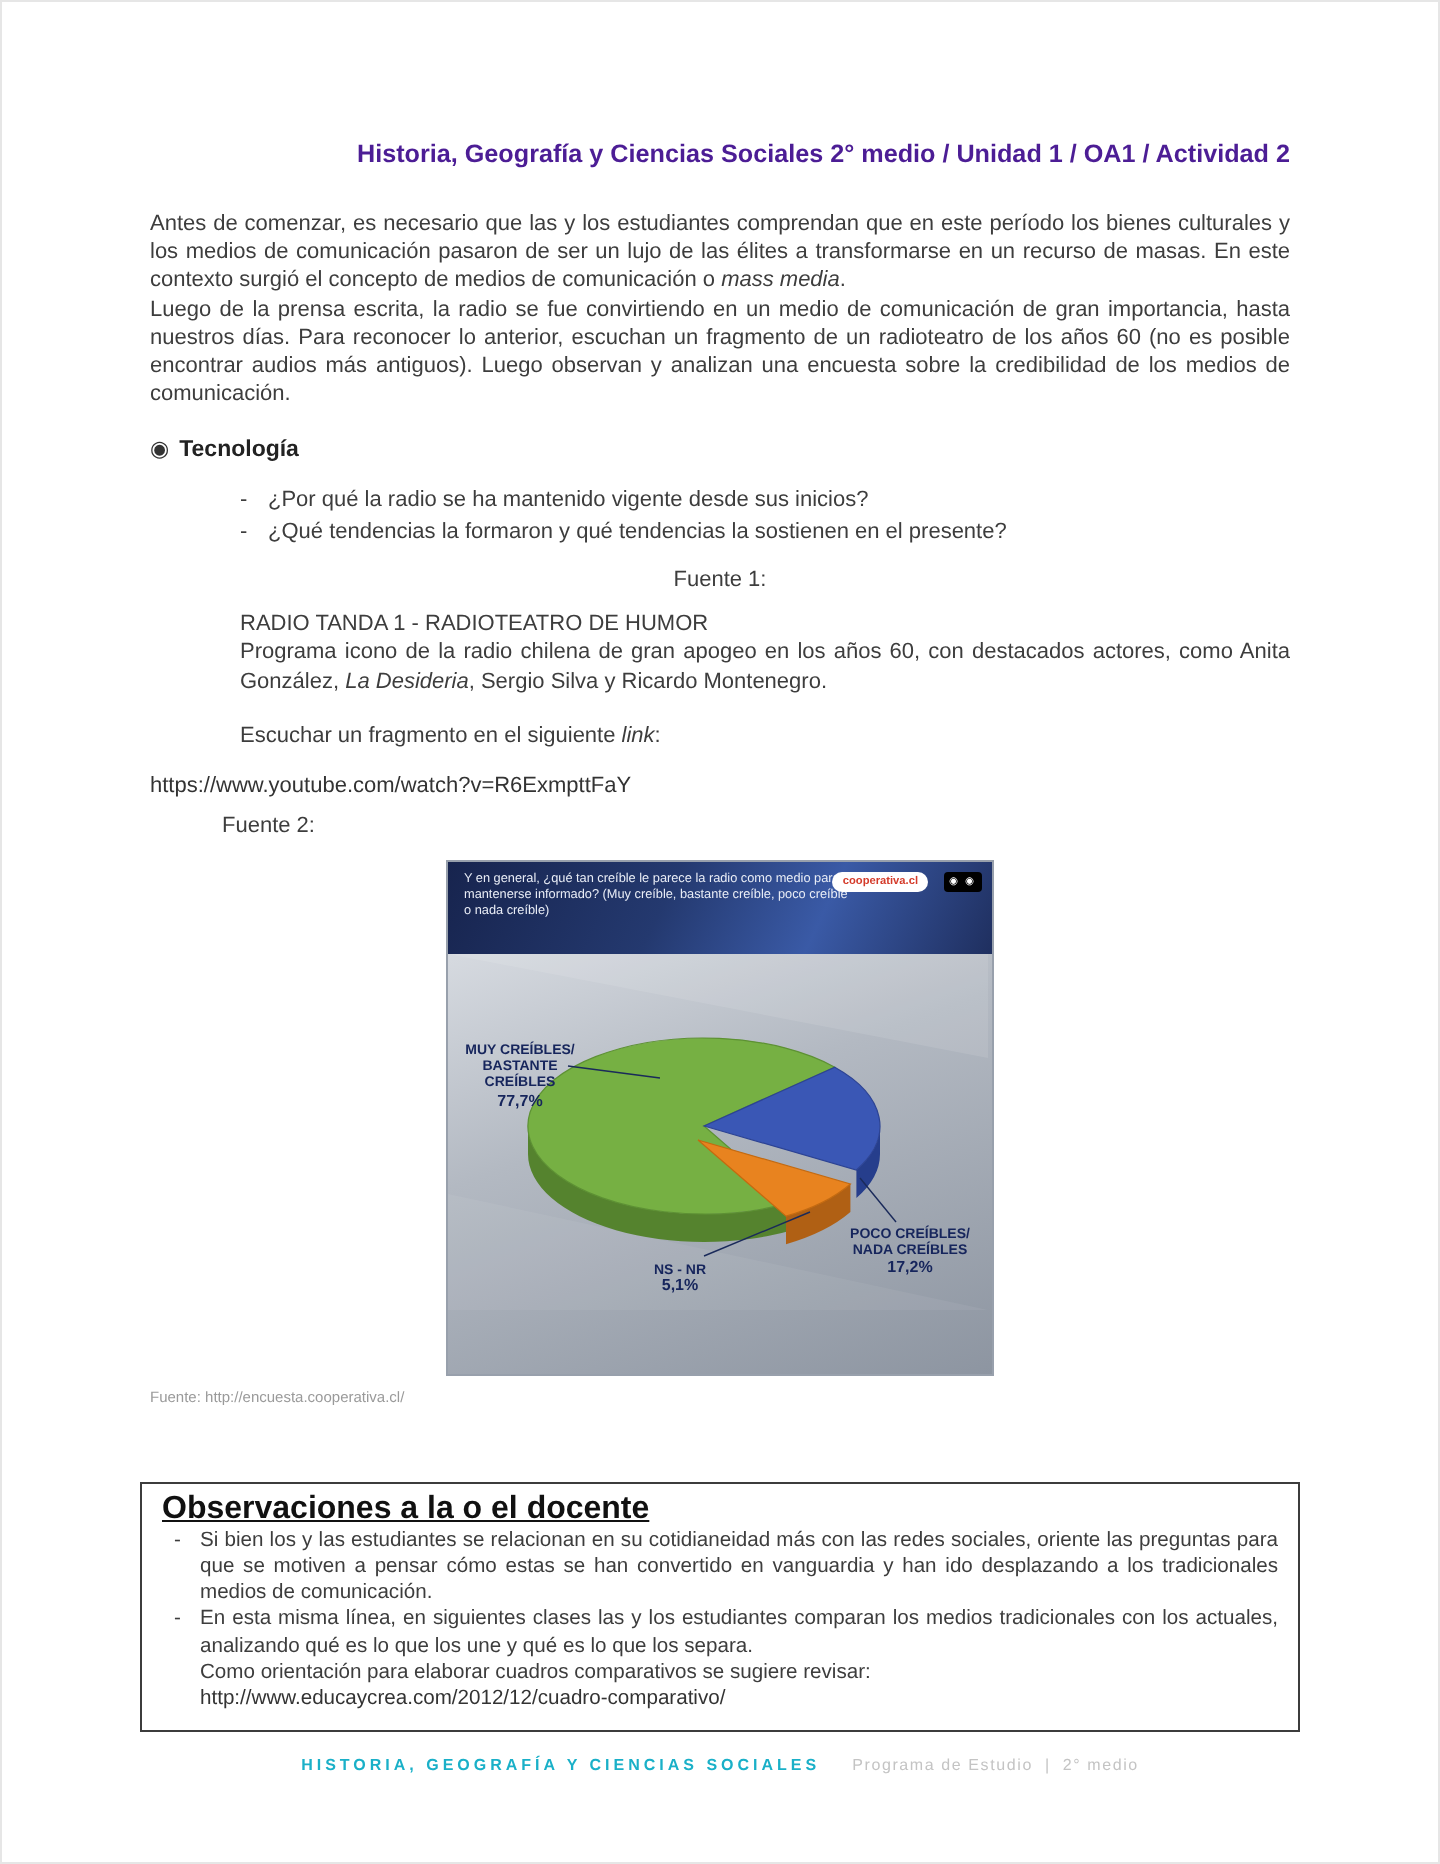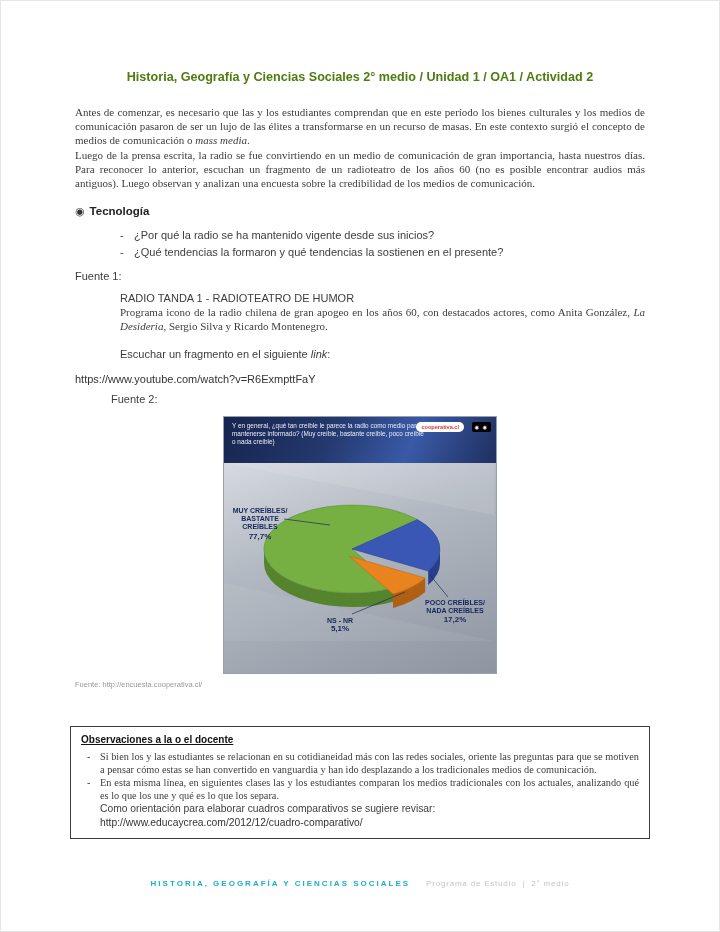--- a/index.html
+++ b/index.html
@@ -7,33 +7,33 @@
     width:720px; height:932px;
     background:#ffffff;
     font-family:"Liberation Sans", sans-serif;
     color:#3d3d3d;
     position:relative;
     box-shadow: inset 0 0 0 1px #e6e6e6;
     overflow:hidden;
   }
   .content { padding:70px 75px 0 75px; font-size:11px; line-height:14.2px; }
   .title {
-    text-align:center; color:#4d7c0f; font-weight:bold;
+    text-align:right; color:#4c1d95; font-weight:bold;
     font-size:12.6px; margin:0 0 20px 0; line-height:15px;
   }
   p { margin:0; }
-  .just { text-align:justify;font-family:Liberation Serif, serif; }
+  .just { text-align:justify; }
   .p2 { margin-bottom:14px; }
   .heading { margin:14px 0 10px 0; font-size:11.5px; color:#222; }
   .sec-icon { font-size:11px; margin-right:5px; color:#333; }
   .lead { margin-bottom:10px; }
   .qlist { margin:0 0 10px 45px; }
   .qitem { display:flex; margin-bottom:2px; }
   .qmark { width:14px; flex:0 0 14px; }
-  .flabel { margin:4px 0 8px 0; }
+  .flabel { margin:4px 0 8px 0;text-align:center; }
   .indent { margin-left:45px; }
   .gap-top { margin-top:13px; }
   .url-line { margin:11px 0 6px 0; color:#333; cursor:pointer; }
   .f2 { margin:6px 0 10px 0;padding-left:36px; }
 
   
   .figure { width:272px; margin:2px auto 4px auto; border:1px solid #98a0ac; }
   .fig-header {
     position:relative; height:41px;
     background:linear-gradient(115deg,#17244e 0%, #24396f 40%, #3a5aa6 68%, #1f2f5f 100%);
@@ -59,21 +59,21 @@
     text-align:left; font-size:7.5px; color:#9a9a9a; margin:4px 0 0 0;
   }
 
   
   .obs-box {
     margin:34px -5px 0 -5px;
     border:1px solid #3c3c3c;
     padding:6px 10px 9px 10px;
     font-size:10.3px; line-height:13.2px;
   }
-  .obs-title { font-weight:bold; text-decoration:underline; margin-bottom:3px; font-size:10px; color:#111; }
+  .obs-title { font-weight:bold; text-decoration:underline; margin-bottom:3px; font-size:16px; color:#111; }
   .obs-item { display:flex; margin-left:6px; }
   .obs-mark { width:13px; flex:0 0 13px; }
   .obs-cont { margin-left:19px; }
   .obs-url { color:#333; cursor:pointer; }
 
   .footer {
     position:absolute; left:0; bottom:42px; width:100%;
     text-align:center; white-space:nowrap;
   }
   .f-brand { color:#1ab0c8; font-weight:bold; font-size:8px; letter-spacing:2px; margin-right:16px; }

